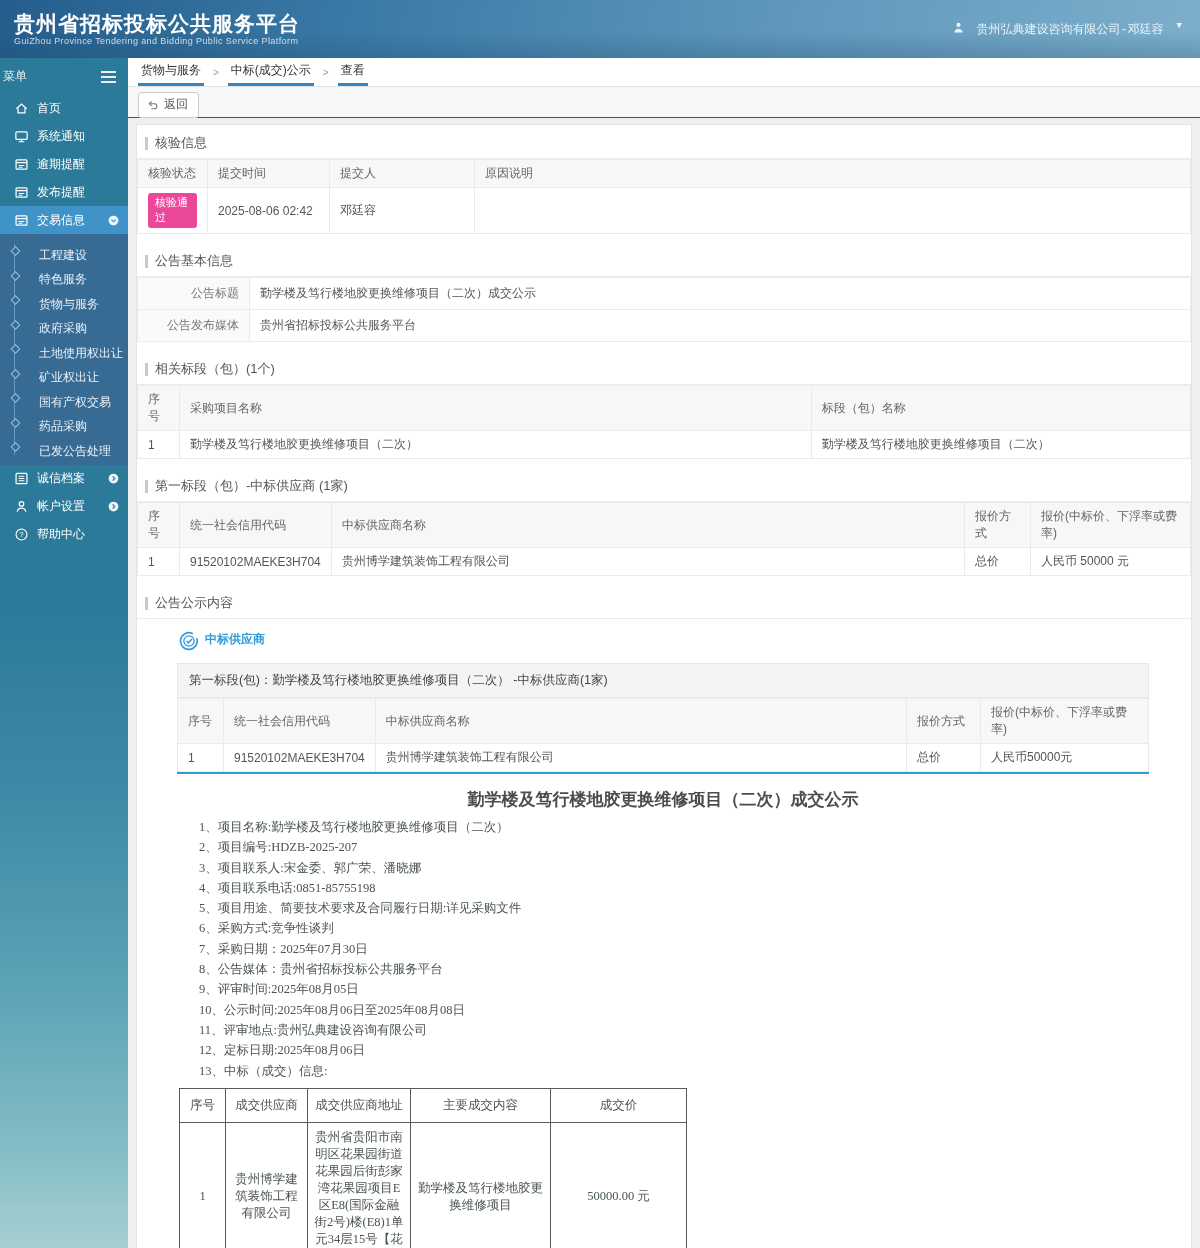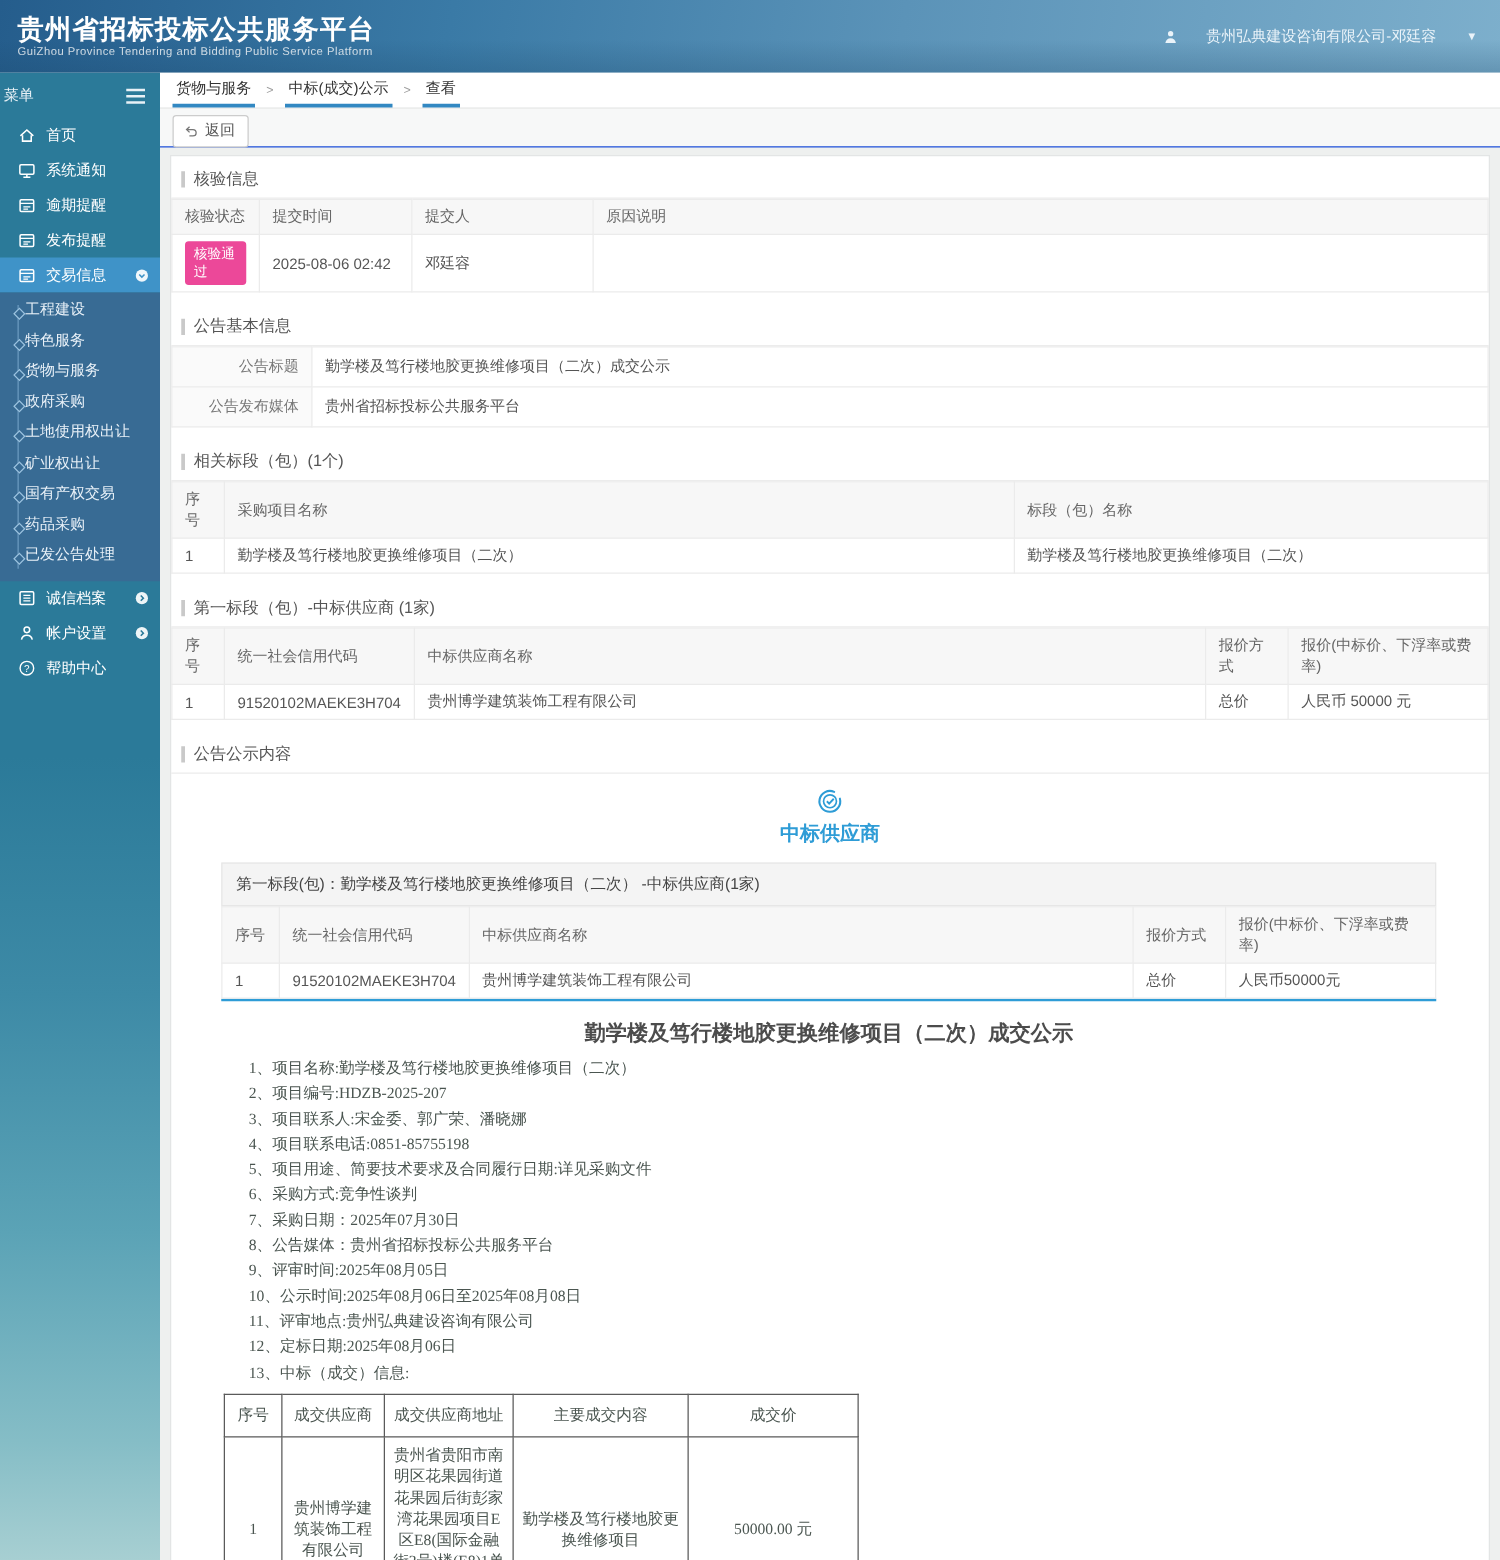--- a/index.html
+++ b/index.html
@@ -8,21 +8,21 @@
 
   
   .topbar { height:58px; display:flex; align-items:center; justify-content:space-between;
     padding:0 18px 0 14px;
     background:linear-gradient(100deg,#255d8c 0%,#3a7aa6 28%,#56varya 40%,#5b93b8 55%,#6ba3c4 75%,#7dafcc 100%);
     background:linear-gradient(100deg,#255d8c 0%,#3a7aa6 30%,#5b93b8 60%,#7dafcc 100%); position:relative; }
   .topbar::after{ content:""; position:absolute; inset:auto 0 0 0; height:26px;
     background:linear-gradient(180deg,rgba(20,60,90,0) 0%,rgba(25,70,105,.25) 100%); pointer-events:none;}
   .brand-title { color:#fff; font-size:21px; font-weight:bold; letter-spacing:1px; line-height:1.15; }
   .brand-sub { color:rgba(255,255,255,.85); font-size:9px; letter-spacing:.4px; }
-  .user-menu { display:flex; align-items:center; gap:22px; color:#eaf3f9; font-size:12px; cursor:pointer; z-index:2;}
+  .user-menu { display:flex; gap:11px; color:#eaf3f9; font-size:12px; cursor:pointer; z-index:2;font-family:Liberation Mono, monospace;}
   .user-menu svg { width:13px; height:13px; }
   .user-caret { font-size:9px; margin-left:2px; }
 
   .frame { display:flex; height:1190px; }
 
   
   .sidebar { width:128px; flex:0 0 128px; color:#fff; font-size:12px;
     background:linear-gradient(180deg,#2b7a99 0%,#2b7a99 46%,#3d8aa6 62%,#5ba3b6 78%,#85bdc6 92%,#a7cfd2 100%); }
   .menu-head { display:flex; align-items:center; justify-content:space-between;
     padding:10px 12px 9px 3px; color:#e8f1f6; }
@@ -30,21 +30,21 @@
   .hamburger i { display:block; width:15px; height:2px; background:#e8f1f6; }
   .nav-item { height:28px; display:flex; align-items:center; gap:8px; padding:0 8px 0 14px; cursor:pointer; }
   .nav-item .icn { width:15px; height:15px; display:inline-flex; color:#fff; flex:0 0 15px; }
   .nav-item .icn svg { width:100%; height:100%; }
   .nav-item.active { background:#3f93c8; }
   .nav-item .expander { margin-left:auto; width:13px; height:13px; display:inline-flex; }
   .nav-item .expander svg { width:100%; height:100%; }
   .submenu { background:#386b94; padding:5px 0; position:relative; }
   .submenu::before { content:""; position:absolute; left:14px; top:10px; bottom:10px; width:1px;
     background:rgba(150,195,230,.55); }
-  .sub-item { height:24.5px; display:flex; align-items:flex-start; padding-left:20px; color:#e9f1f8;
+  .sub-item { height:24.5px; display:flex; align-items:flex-end; padding-left:39px; color:#e9f1f8;
     position:relative; cursor:pointer; font-size:12px; }
   .sub-item::before { content:""; position:absolute; left:11.5px; top:50%; width:5px; height:5px;
     transform:translateY(-50%) rotate(45deg); background:#386b94; border:1px solid #9cc3e0; }
 
   
   .main { flex:1; display:flex; flex-direction:column; min-width:0; }
   .breadcrumbs { background:#fff; border-bottom:1px solid #e2e4e4; height:29px;
     display:flex; align-items:flex-end; padding:0 0 0 10px; gap:9px; }
   .crumb { font-size:12px; color:#333; padding:5px 3px 4px; border-bottom:3px solid #3288c2; cursor:pointer; }
   .crumb-sep { font-size:10px; color:#999; padding-bottom:8px; }
@@ -70,22 +70,22 @@
   table.tbl tr { height:23px; }
   .badge-green { display:inline-block; background:#ec4899; color:#fff; font-size:11px;
     padding:2px 7px 3px; border-radius:3px; }
 
   table.form { width:100%; border-collapse:collapse; font-size:12px; }
   table.form td { border:1px solid #ececec; padding:7px 10px; color:#555; }
   table.form td.lbl { width:112px; background:#fafafa; color:#777; text-align:right; }
 
   
   .content-body { margin:12px 42px 0 40px; }
-  .winner-head { display:flex; align-items:center; gap:6px; color:#2e9cd6; font-size:16px;
-    font-weight:bold; margin:2px 0 12px 2px;flex-direction:column; }
+  .winner-head { display:flex; gap:6px; color:#2e9cd6; font-size:12px;
+    font-weight:bold; margin:2px 0 12px 2px; }
   .winner-head svg { width:20px; height:20px; }
   .lot-bar { background:#f4f4f4; border:1px solid #e6e6e6; padding:8px 11px; font-size:12.5px; color:#444; }
   .winner-tbl-wrap { border-bottom:2px solid #2e9cd6; }
   .doc { font-family:"Liberation Serif","DejaVu Serif",serif; color:#4a5550; }
   .doc-title { text-align:center; font-size:17px; color:#4c4c4c; margin:14px 0 6px;
     font-family:"Liberation Serif","DejaVu Serif",serif; }
   .doc p { font-size:12.5px; line-height:20.3px;margin-left:22px; }
   table.deal { border-collapse:collapse; margin:7px 0 6px 2px;
     font-family:"Liberation Serif","DejaVu Serif",serif; }
   table.deal th, table.deal td { border:1px solid #5a5a5a; font-size:12.5px; font-weight:normal;

